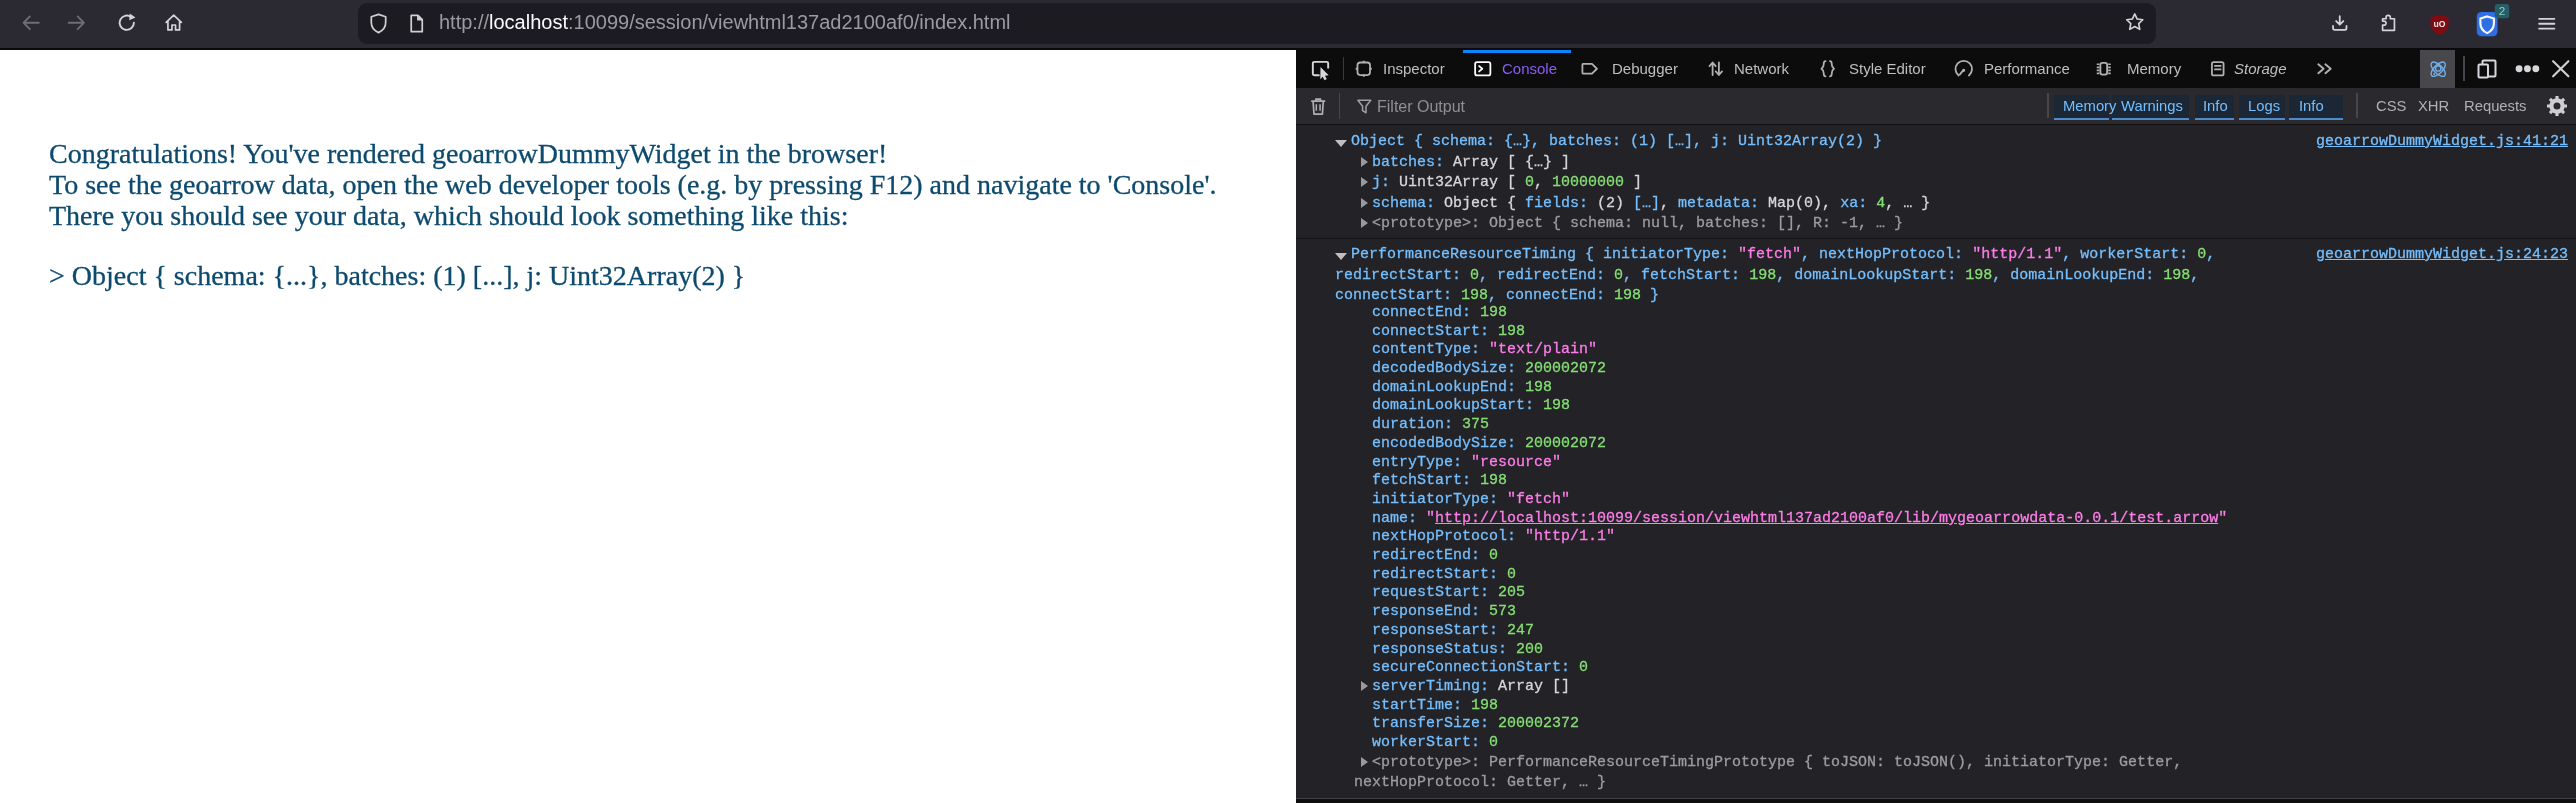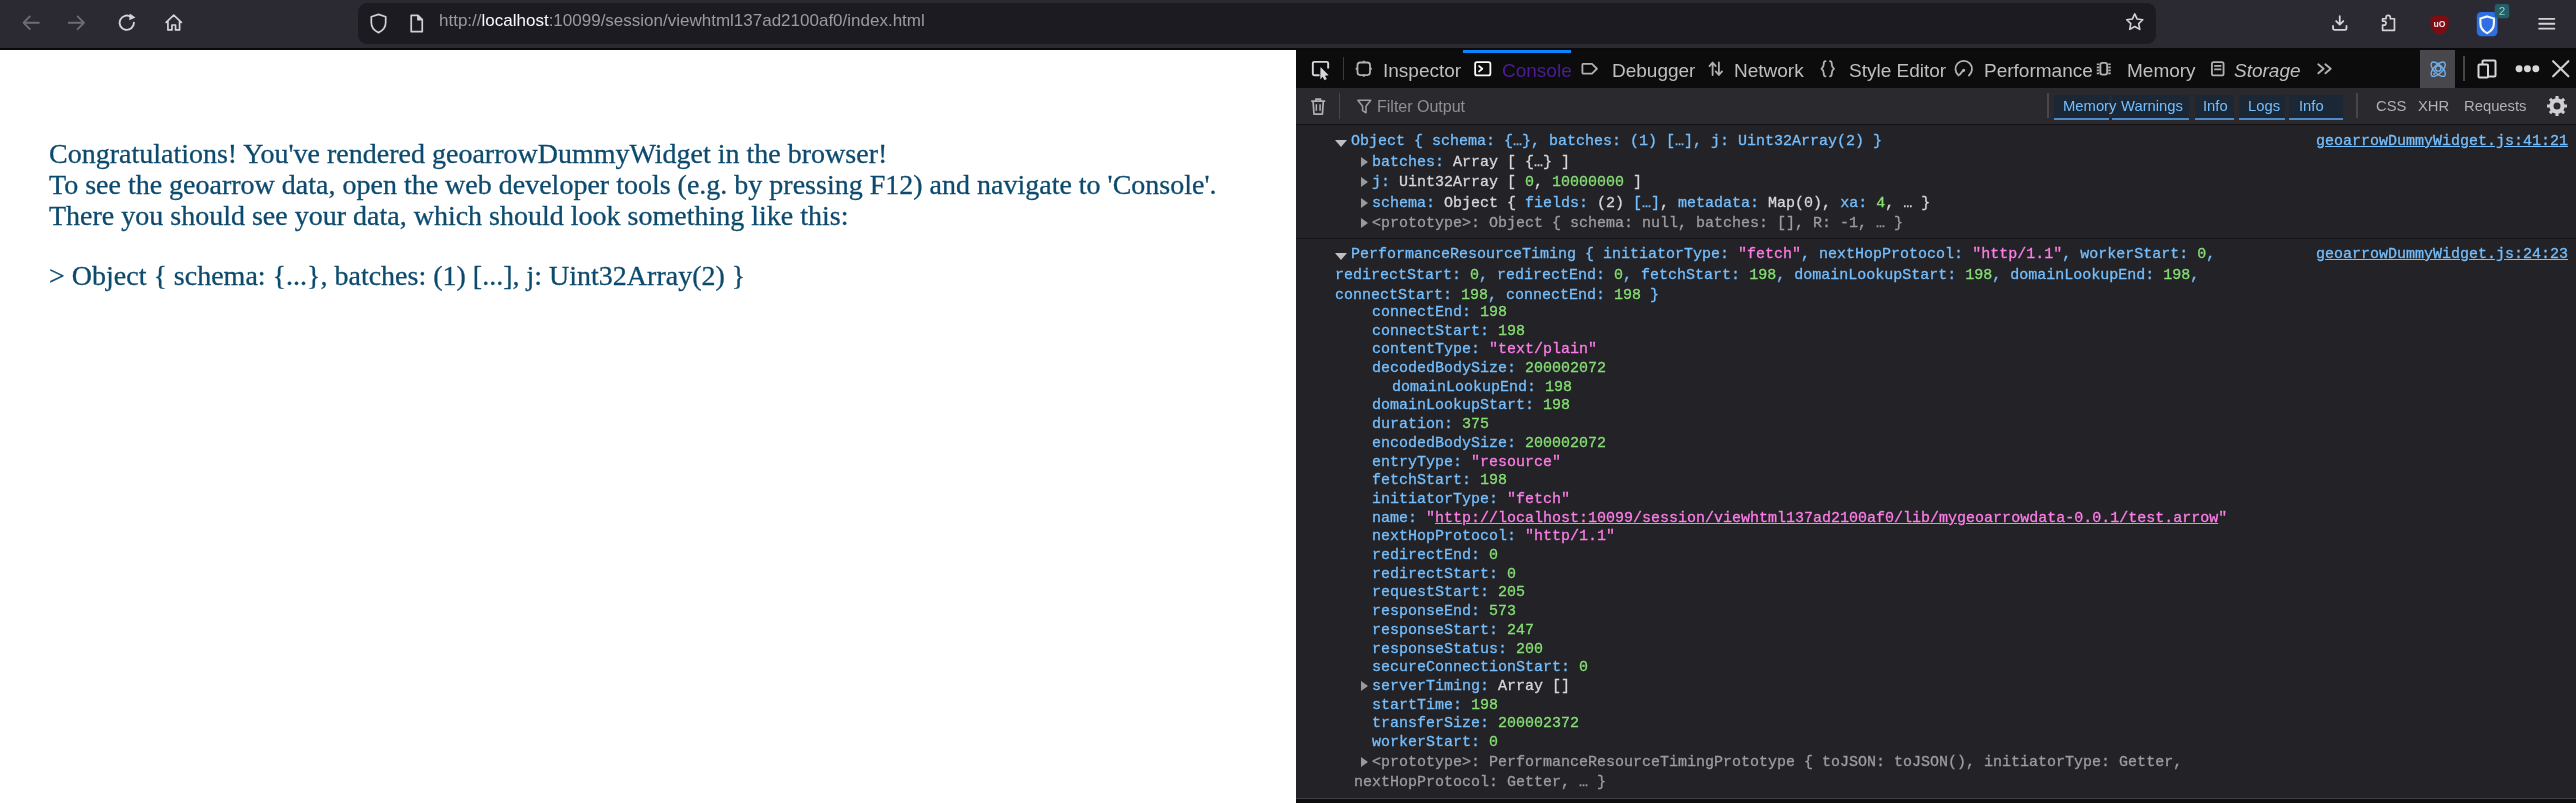--- a/index.html
+++ b/index.html
@@ -1,21 +1,21 @@
 <!DOCTYPE html>
 <html style="font-size:14.3px"><head>
 <meta charset="utf-8">
 <style>
   * { margin:0; padding:0; box-sizing:border-box; }
   html,body { width:2576px; height:804px; overflow:hidden; background:#fff; }
   #stage { position:relative; width:2576px; height:804px; font-family:"Liberation Sans", sans-serif; }
   .abs { position:absolute; }
   .serif { font-family:"Liberation Serif", serif; font-size:28px; color:#0c4a6e; white-space:pre; line-height:31px; -webkit-text-stroke:0.3px; }
-  .urltext { font-size:17px; color:#9b9aa2; white-space:pre;text-align:center; }
-  .tablabel { font-size:19px; color:#bfbfc1; white-space:pre; }
+  .urltext { font-size:20px; color:#9b9aa2; white-space:pre;text-align:center; }
+  .tablabel { font-size:15px; color:#bfbfc1; white-space:pre; }
   .filtxt { font-size:14.8px; color:#b1b1b3; white-space:pre; }
   .fbtn { top:95px; height:25px; background:#1b2735; border-bottom:2.7px solid #4e8cc9; }
   .fb { top:98px; color:#75bfff; }
   .mono { font-family:"Liberation Mono", monospace; font-size:15px; line-height:15px; white-space:pre; color:#d7d7db; -webkit-text-stroke:0.3px; }
   .cy { color:#75bfff; } .gr { color:#86de74; } .mg { color:#ff7de9; }
   .tri-d { width:0;height:0;border-left:6.3px solid transparent;border-right:6.3px solid transparent;border-top:7.2px solid #bfbfc1; }
   .tri-r { width:0;height:0;border-top:5.4px solid transparent;border-bottom:5.4px solid transparent;border-left:7.2px solid #9a9a9c; }
 </style>
 </head>
 <body>
@@ -166,21 +166,21 @@
         <circle cx="8" cy="12" r="3.9" fill="#d7d7db"></circle>
         <circle cx="17.5" cy="12" r="3.9" fill="#d7d7db"></circle>
         <circle cx="27" cy="12" r="3.9" fill="#d7d7db"></circle>
       </svg>
 
     <svg class="abs" style="left:2550px;top:58px;" width="21.5" height="21.5" viewBox="0 0 24 24" fill="none" stroke="#cfcfd1" stroke-width="2.4" stroke-linecap="round">
         <path d="M3.5 3.5 L20.5 20.5 M20.5 3.5 L3.5 20.5"></path>
       </svg>
   </div>
   <div class="abs tablabel" style="left:1383px;top:60px;">Inspector</div>
-  <div class="abs tablabel" style="left:1502px;top:60px;color:#4c1d95;">Console</div>
+  <div class="abs tablabel" style="left:1502px;top:60px;color:#8b5cf6;">Console</div>
   <div class="abs tablabel" style="left:1612px;top:60px;">Debugger</div>
   <div class="abs tablabel" style="left:1734px;top:60px;">Network</div>
   <div class="abs tablabel" style="left:1849px;top:60px;">Style Editor</div>
   <div class="abs tablabel" style="left:1984px;top:60px;">Performance</div>
   <div class="abs tablabel" style="left:2127px;top:60px;">Memory</div>
   <div class="abs tablabel" style="left:2234px;top:60px;font-style:italic;">Storage</div>
 
   <div id="filter-icons">
 
     <svg class="abs" style="left:1307px;top:95px;" width="22.4" height="22.4" viewBox="0 0 24 24" fill="none" stroke="#b1b1b3" stroke-width="1.8" stroke-linejoin="round">
@@ -234,21 +234,21 @@
   <div class="abs tri-d" style="left:1335px;top:252px;"></div>
   <div class="abs mono cy" style="left:1351px;top:246px;">PerformanceResourceTiming { <span class="cy">initiatorType: </span><span class="mg">"fetch"</span>, nextHopProtocol: <span class="mg">"http/1.1"</span>, workerStart: <span class="gr">0</span>,</div>
   <div class="abs mono cy" style="left:2316px;top:246px;text-decoration:underline;">geoarrowDummyWidget.js:24:23</div>
   <div class="abs mono cy" style="left:1335px;top:267px;">redirectStart: <span class="gr">0</span>, redirectEnd: <span class="gr">0</span>, fetchStart: <span class="gr">198</span>, domainLookupStart: <span class="gr">198</span>, domainLookupEnd: <span class="gr">198</span>,</div>
   <div class="abs mono cy" style="left:1335px;top:287px;">connectStart: <span class="gr">198</span>, connectEnd: <span class="gr">198</span> }</div>
 
   <div class="abs mono" style="left:1372px;top:304px;"><span class="cy">connectEnd: </span><span class="gr">198</span></div>
   <div class="abs mono" style="left:1372px;top:323px;"><span class="cy">connectStart: </span><span class="gr">198</span></div>
   <div class="abs mono" style="left:1372px;top:341px;"><span class="cy">contentType: </span><span class="mg">"text/plain"</span></div>
   <div class="abs mono" style="left:1372px;top:360px;"><span class="cy">decodedBodySize: </span><span class="gr">200002072</span></div>
-  <div class="abs mono" style="left:1372px;top:379px;margin-left:20px;"><span class="cy">domainLookupEnd: </span><span class="gr">198</span></div>
+  <div class="abs mono" style="left:1372px;top:379px;"><span class="cy">domainLookupEnd: </span><span class="gr">198</span></div>
   <div class="abs mono" style="left:1372px;top:397px;"><span class="cy">domainLookupStart: </span><span class="gr">198</span></div>
   <div class="abs mono" style="left:1372px;top:416px;"><span class="cy">duration: </span><span class="gr">375</span></div>
   <div class="abs mono" style="left:1372px;top:435px;"><span class="cy">encodedBodySize: </span><span class="gr">200002072</span></div>
   <div class="abs mono" style="left:1372px;top:454px;"><span class="cy">entryType: </span><span class="mg">"resource"</span></div>
   <div class="abs mono" style="left:1372px;top:472px;"><span class="cy">fetchStart: </span><span class="gr">198</span></div>
   <div class="abs mono" style="left:1372px;top:491px;"><span class="cy">initiatorType: </span><span class="mg">"fetch"</span></div>
   <div class="abs mono" style="left:1372px;top:510px;"><span class="cy">name: </span><span class="mg">"<span style="text-decoration:underline;">http://localhost:10099/session/viewhtml137ad2100af0/lib/mygeoarrowdata-0.0.1/test.arrow</span>"</span></div>
   <div class="abs mono" style="left:1372px;top:528px;"><span class="cy">nextHopProtocol: </span><span class="mg">"http/1.1"</span></div>
   <div class="abs mono" style="left:1372px;top:547px;"><span class="cy">redirectEnd: </span><span class="gr">0</span></div>
   <div class="abs mono" style="left:1372px;top:566px;"><span class="cy">redirectStart: </span><span class="gr">0</span></div>

